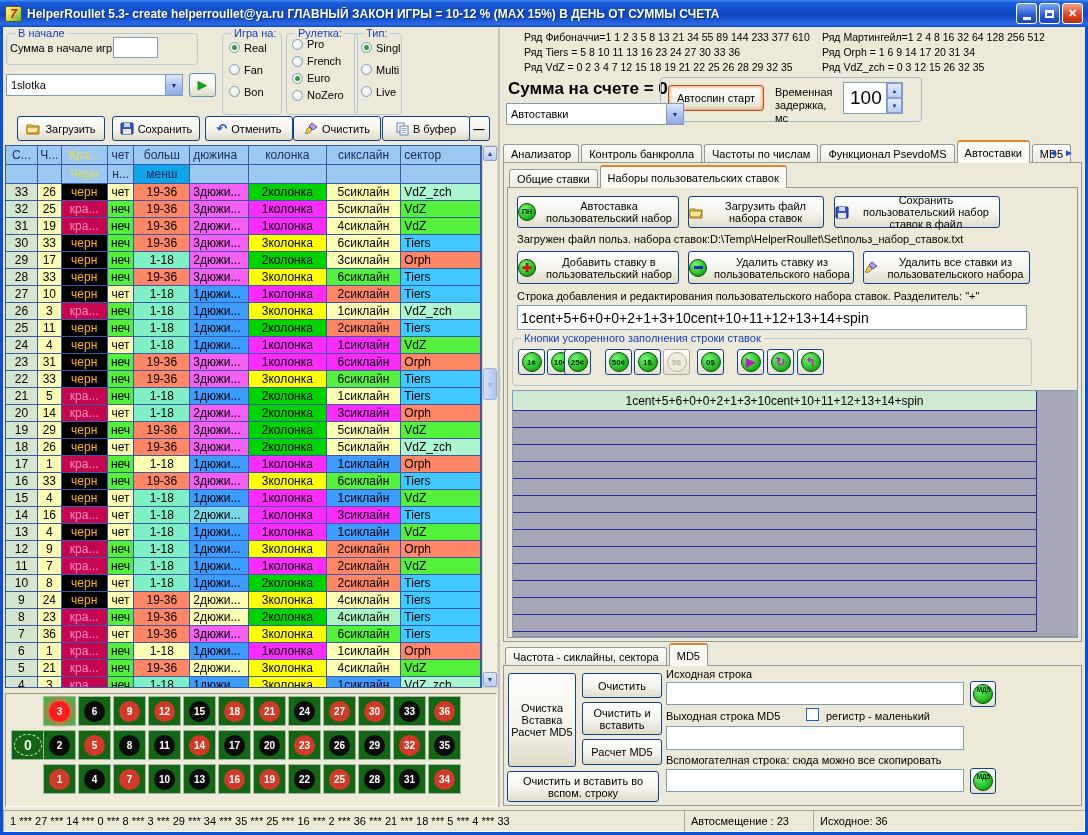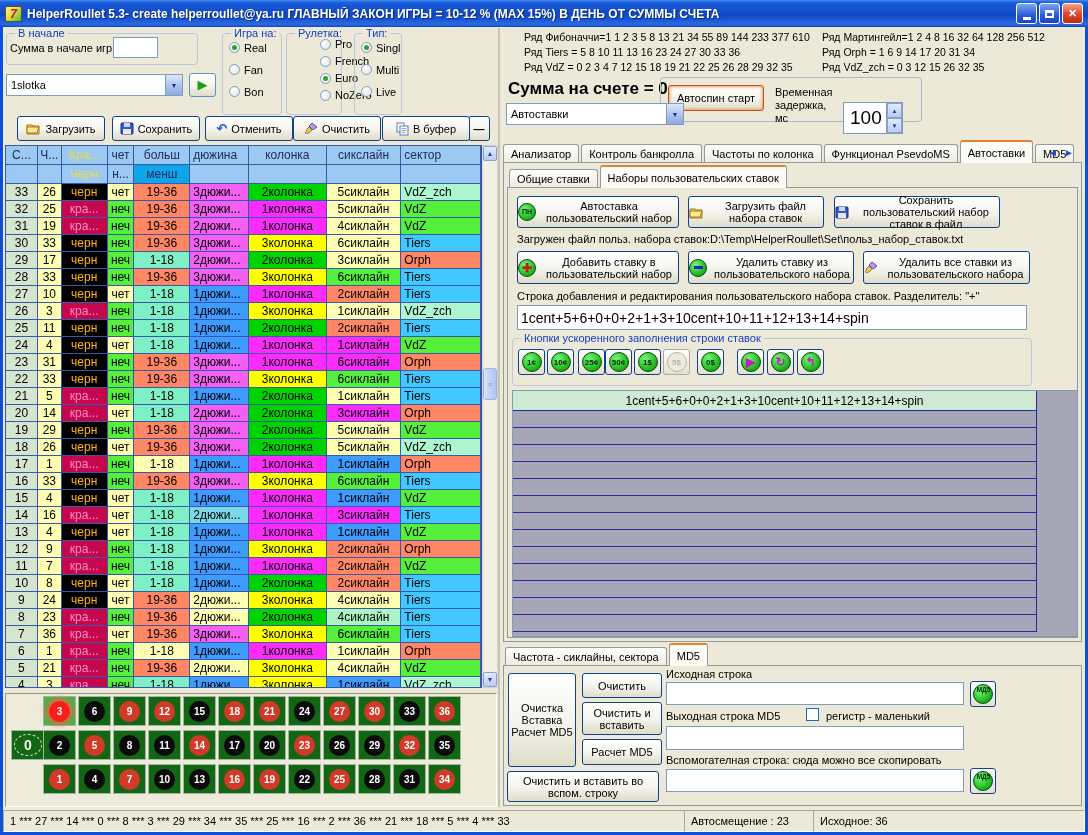--- a/index.html
+++ b/index.html
@@ -80,21 +80,21 @@
   .rnum.blk { background:#0A0A0A; }
   .rnum.hired { background:#FF1C1C; box-shadow:0 0 6px 2px #FF6040; }
   .zcell { position:absolute; background:#136613; border:1px solid #9FB89F; display:flex; align-items:center; justify-content:center; }
   .zoval { width:28px; height:22px; border:1px dashed #CFE8C8; border-radius:50%; color:#F4F4EA; font-size:14px; font-weight:bold;
     display:flex; align-items:center; justify-content:center; }
 
   
   .series-line { position:absolute; font-size:10.5px; white-space:nowrap; color:#000;padding-left:16px; }
   #sumline { position:absolute; left:508px; top:79px; font-size:17px; font-weight:bold; color:#000; }
   #autospin { left:668px; top:85px; width:96px; height:26px; border:1px solid #C05020; box-shadow:0 0 3px 1px #E8A060 inset; font-size:11px; }
-  .spinner { position:absolute; left:843px; top:82px; width:60px; height:32px; background:#fff; border:1px solid #7F9DB9; display:flex;margin-top:20px; }
+  .spinner { position:absolute; left:843px; top:82px; width:60px; height:32px; background:#fff; border:1px solid #7F9DB9; display:flex; }
   .spin-val { flex:1; font-size:19px; display:flex; align-items:center; padding-left:6px; }
   .spin-btns { width:16px; display:flex; flex-direction:column; border-left:1px solid #7F9DB9; }
   .sbn { flex:1; font-size:6px; color:#17318F; background:linear-gradient(180deg,#E2EBFD,#B9CBF5);
     border:1px solid #8CA0D8; display:flex; align-items:center; justify-content:center; }
   .tab-arrows { position:absolute; left:1048px; top:147px; display:flex; gap:6px; color:#2050C8; font-size:10px; }
 
   
   #betlist { position:absolute; left:512px; top:390px; width:566px; height:247px; border:1px solid #7F9DB9; background:#A6A6B6; overflow:hidden; }
   .blhdr { width:524px; height:20px; background:#CFEAD2; border-right:1px solid #2A2AA0; border-bottom:1px solid #2A2AA0;
     font-size:12px; display:flex; align-items:center; justify-content:center; }
@@ -165,21 +165,21 @@
       <div class="ropt">
         <span class="radio"></span>
         <span>Fan</span>
       </div>
       <div class="ropt">
         <span class="radio"></span>
         <span>Bon</span>
       </div>
     </div>
 </div>
-<div class="groupbox" style="left:286px;top:33px;width:56px;height:82px;padding-left:28px;">
+<div class="groupbox" style="left:286px;top:33px;width:72px;height:82px;">
   <span class="gb-cap">Рулетка:</span>
   <div id="rgopts1">
       <div class="ropt" style="margin: 3px 0px 0px 5px; height: 14px;">
         <span class="radio"></span>
         <span>Pro</span>
       </div>
       <div class="ropt" style="margin: 3px 0px 0px 5px; height: 14px;">
         <span class="radio"></span>
         <span>French</span>
       </div>
@@ -723,21 +723,21 @@
   </span>
 </div>
 <div class="combo" style="left:506px;top:103px;width:178px;height:22px;">
   <span class="cval">Автоставки</span>
   <span class="cbtn">▼</span>
 </div>
 
 <div class="tabrow" style="left:503px;top:140px;height:23px;" id="maintabs">
     <span class="tab">Анализатор</span>
     <span class="tab">Контроль банкролла</span>
-    <span class="tab">Частоты по колонка</span>
+    <span class="tab">Частоты по числам</span>
     <span class="tab">Функционал PsevdoMS</span>
     <span class="tab active">Автоставки</span>
     <span class="tab">MD5</span>
   </div>
 <div class="tab-arrows">
   <span>◄</span>
   <span>►</span>
 </div>
 <div class="panel" style="left:503px;top:162px;width:579px;height:480px;"></div>
 
@@ -799,21 +799,21 @@
 <div class="groupbox" style="left:512px;top:338px;width:520px;height:48px;">
   <span class="gb-cap">Кнопки ускоренного заполнения строки ставок</span>
 </div>
 <div id="coins" style="position:absolute;left:518px;top:349px;height:27px;">
     <button class="coinbtn" style="left: 0px;">
       <span class="gcirc">1¢</span>
     </button>
     <button class="coinbtn" style="left: 29px;">
       <span class="gcirc">10¢</span>
     </button>
-    <button class="coinbtn" style="left: 60px;">
+    <button class="coinbtn" style="left: 46px;">
       <span class="gcirc">25¢</span>
     </button>
     <button class="coinbtn" style="left: 87px;">
       <span class="gcirc">50¢</span>
     </button>
     <button class="coinbtn" style="left: 116px;">
       <span class="gcirc">1$</span>
     </button>
     <button class="coinbtn dis" style="left: 145px;">
       <span class="gcirc">5$</span>

